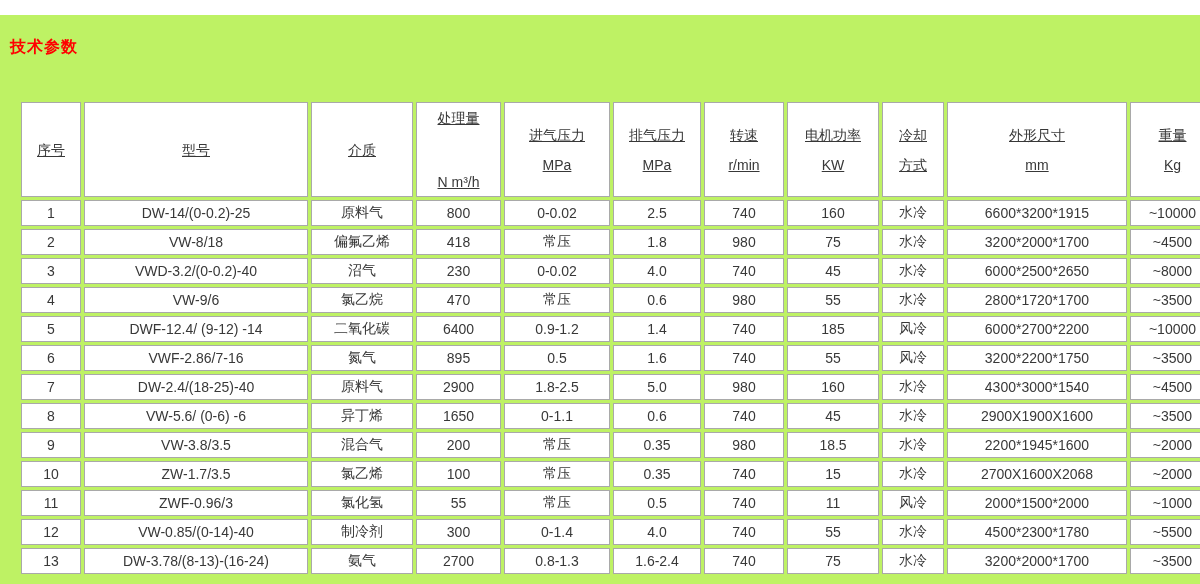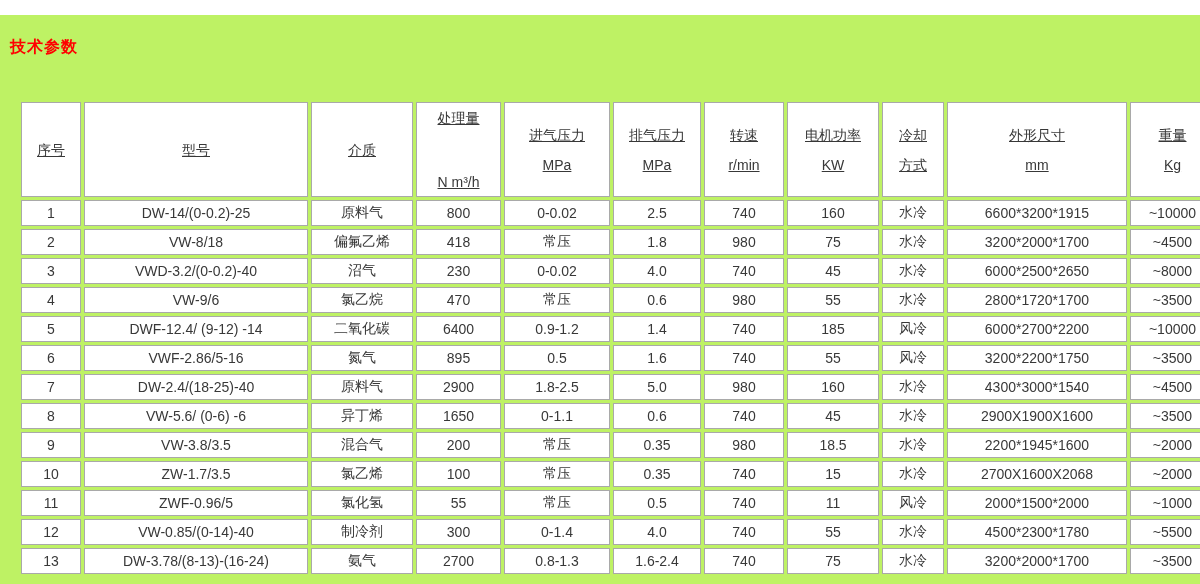--- a/index.html
+++ b/index.html
@@ -182,21 +182,21 @@
           <td>0.9-1.2</td>
           <td>1.4</td>
           <td>740</td>
           <td>185</td>
           <td>风冷</td>
           <td>6000*2700*2200</td>
           <td>~10000</td>
         </tr>
         <tr>
           <td>6</td>
-          <td>VWF-2.86/5-16</td>
+          <td>VWF-2.86/7-16</td>
           <td>氮气</td>
           <td>895</td>
           <td>0.5</td>
           <td>1.6</td>
           <td>740</td>
           <td>55</td>
           <td>风冷</td>
           <td>3200*2200*1750</td>
           <td>~3500</td>
         </tr>
@@ -247,21 +247,21 @@
           <td>常压</td>
           <td>0.35</td>
           <td>740</td>
           <td>15</td>
           <td>水冷</td>
           <td>2700X1600X2068</td>
           <td>~2000</td>
         </tr>
         <tr>
           <td>11</td>
-          <td>ZWF-0.96/5</td>
+          <td>ZWF-0.96/3</td>
           <td>氯化氢</td>
           <td>55</td>
           <td>常压</td>
           <td>0.5</td>
           <td>740</td>
           <td>11</td>
           <td>风冷</td>
           <td>2000*1500*2000</td>
           <td>~1000</td>
         </tr>

